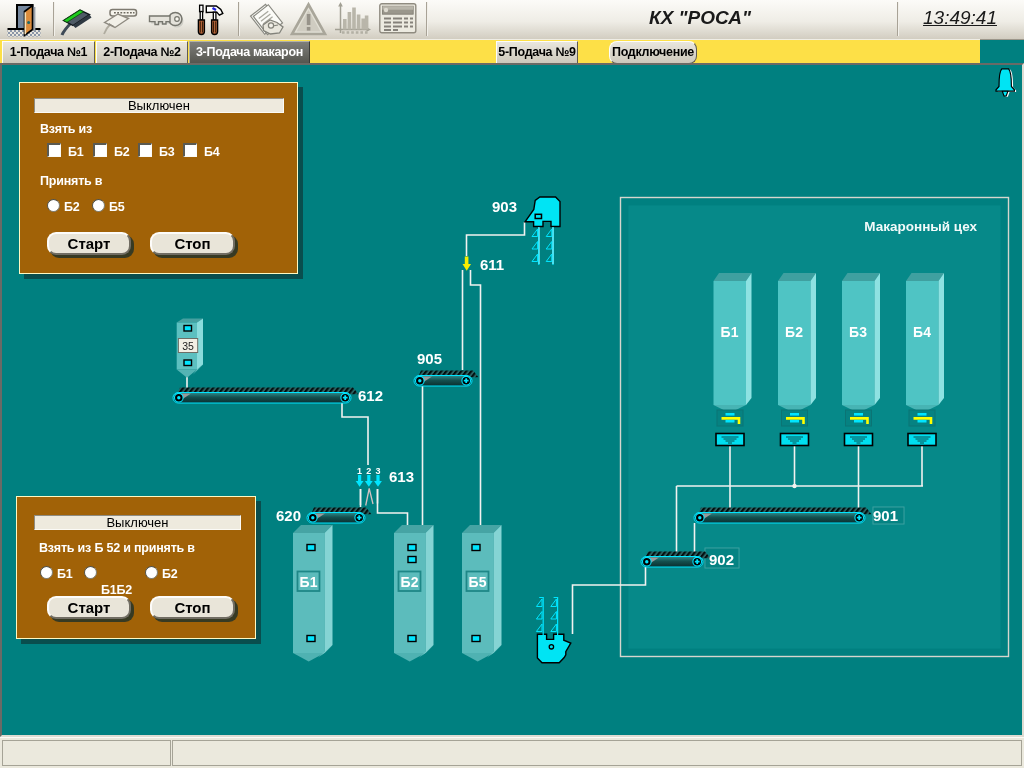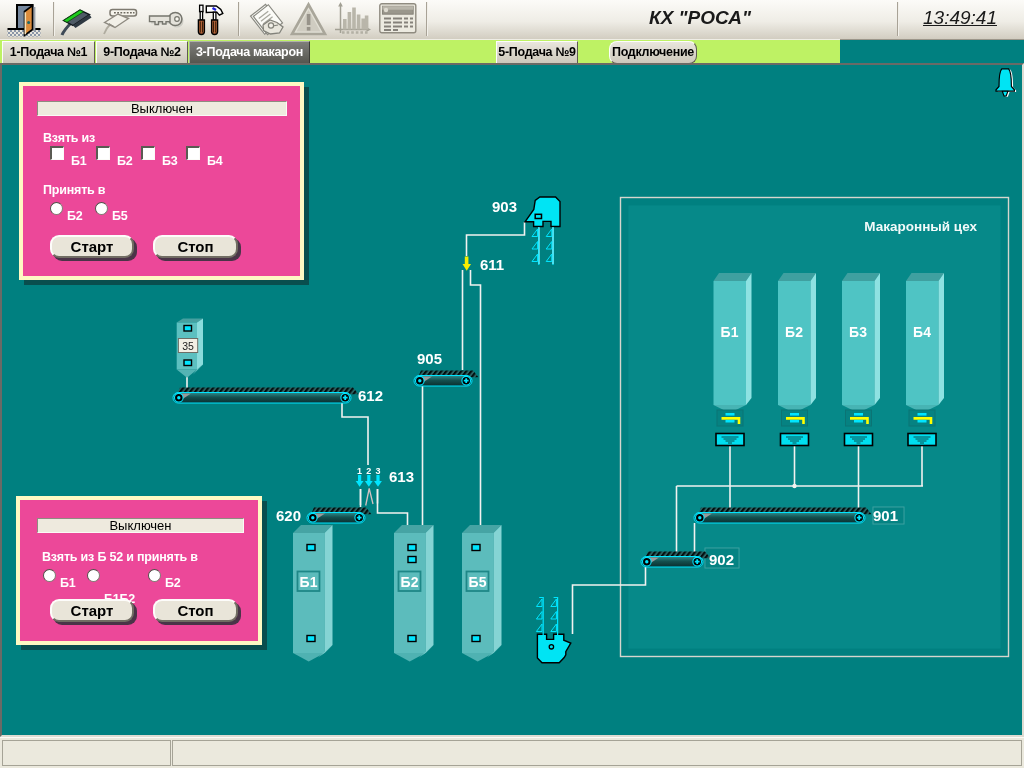--- a/index.html
+++ b/index.html
@@ -1,26 +1,26 @@
 <!DOCTYPE html>
 <html><head><meta charset="utf-8">
 <style>
 html,body{margin:0;padding:0;}
 body{width:1024px;height:768px;overflow:hidden;position:relative;background:#008080;font-family:"Liberation Sans",sans-serif;}
 #toolbar{position:absolute;left:0;top:0;width:1024px;height:39px;background:linear-gradient(#fcfbf8,#efede6 55%,#d2cdc1);border-bottom:1px solid #9c968a;}
 .tsep{position:absolute;top:2px;width:1px;height:34px;background:#a8a296;border-right:1px solid #f2f0ea;}
 #title{position:absolute;left:560px;top:7px;width:280px;text-align:center;font:italic bold 19px "Liberation Sans",sans-serif;color:#1a1a1a;}
 #clock{position:absolute;left:905px;top:7px;width:110px;text-align:center;font:italic 19px "Liberation Sans",sans-serif;color:#1a1a1a;text-decoration:underline;}
-#tabbar{position:absolute;left:0;top:39px;width:840px;height:24px;background:#bef264;border-top:1px solid #efede6;}
+#tabbar{position:absolute;left:0;top:39px;width:980px;height:24px;background:#fde047;border-top:1px solid #efede6;}
 .tab{position:absolute;top:1px;height:21px;background:linear-gradient(#e9e6dd,#cdc8bb);border-top:1px solid #fdfdfb;border-left:1px solid #fdfdfb;border-right:1px solid #5f5b51;border-bottom:1px solid #5f5b51;font:bold 12.5px/20px "Liberation Sans",sans-serif;letter-spacing:-0.3px;text-align:center;color:#000;white-space:nowrap;overflow:hidden;}
 .tab.act{background:linear-gradient(#7e7e7a,#56564f);color:#fff;border-top-color:#b0b0ac;border-left-color:#b0b0ac;border-right-color:#3a3a36;border-bottom-color:#3a3a36;}
 #main{position:absolute;left:0;top:63px;width:1024px;height:674px;background:#008080;border-top:2px solid #6a6a66;border-left:2px solid #6a6a66;border-right:2px solid #dedcd2;border-bottom:2px solid #dedcd2;box-sizing:border-box;}
-.panel{position:absolute;background:#ec4899;border:4px solid #fef9c3;box-shadow:5px 5px 0 rgba(15,45,45,.6);}
+.panel{position:absolute;background:#a16207;border:1px solid #fef9c3;box-shadow:5px 5px 0 rgba(15,45,45,.6);}
 .sfield{position:absolute;background:#eeeade;border-top:1px solid #8f8b80;border-left:1px solid #8f8b80;border-bottom:1px solid #fbfaf6;border-right:1px solid #fbfaf6;font:13px/13px "Liberation Sans",sans-serif;text-align:center;color:#000;}
-.wlab{position:absolute;font:bold 12.5px "Liberation Sans",sans-serif;letter-spacing:-0.2px;color:#fff;white-space:nowrap;margin-top:6px;}
+.wlab{position:absolute;font:bold 12.5px "Liberation Sans",sans-serif;letter-spacing:-0.2px;color:#fff;white-space:nowrap;}
 .cb{position:absolute;width:14px;height:14px;background:#fff;border-top:2px solid #5a5a52;border-left:2px solid #5a5a52;border-bottom:1px solid #fbfbf8;border-right:1px solid #fbfbf8;box-sizing:border-box;}
 .rd{position:absolute;width:13px;height:13px;background:#fff;border-radius:50%;border:1.6px solid #7e7e74;border-top-color:#4f4f48;border-left-color:#4f4f48;box-sizing:border-box;}
 .btn{position:absolute;background:#e9e5d9;border-top:2px solid #fdfcfa;border-left:2px solid #fdfcfa;border-right:2px solid #716d63;border-bottom:2px solid #716d63;box-shadow:3px 3px 0 rgba(20,45,45,.75);font:bold 15px/19px "Liberation Sans",sans-serif;text-align:center;color:#000;box-sizing:border-box;border-radius:9px;}
 #statusbar{position:absolute;left:0;top:737px;width:1024px;height:31px;background:#ebe9dd;border-top:1px solid #fcfbf6;}
 .scell{position:absolute;top:2px;height:24px;background:#ebe9dd;border:1px solid #a5a396;}
 svg{position:absolute;left:0;top:0;}
 </style></head>
 <body>
 <div id="toolbar">
   <div class="tsep" style="left:53px"></div>
@@ -127,21 +127,21 @@
         <path d="M5,15.5 h7 M14,15.5 h9 M25,15.5 h4 M31,15.5 h3"></path>
         <path d="M5,19.5 h7 M14,19.5 h9 M25,19.5 h4 M31,19.5 h3"></path>
         <path d="M5,23.5 h7 M14,23.5 h9 M25,23.5 h4 M31,23.5 h3"></path>
         <path d="M5,27 h7 M14,27 h5"></path>
       </g>
     </g>
   </svg>
 </div>
 <div id="tabbar">
   <div class="tab" style="left:2px;width:91px;">1-Подача №1</div>
-  <div class="tab" style="left:96px;width:90px;">9-Подача №2</div>
+  <div class="tab" style="left:96px;width:90px;">2-Подача №2</div>
   <div class="tab act" style="left:189px;width:119px;">3-Подача макарон</div>
   <div class="tab" style="left:496px;width:80px;">5-Подача №9</div>
   <div class="tab" style="left:609px;width:86px;border-radius:8px;">Подключение</div>
 </div>
 <div id="main"></div>
 <svg id="diagram" width="1024" height="768" viewBox="0 0 1024 768">
 <defs>
 <pattern id="hb" width="5" height="8" patternUnits="userSpaceOnUse" patternTransform="skewX(-38)">
   <rect width="5" height="8" fill="#2a6262"></rect>
         <rect width="2.6" height="8" fill="#030f0f"></rect>

